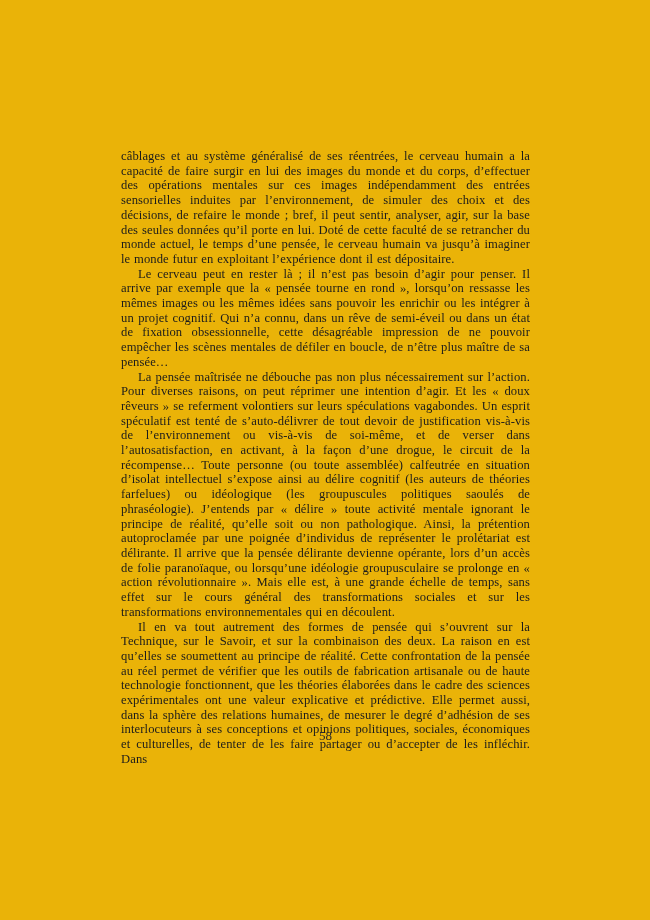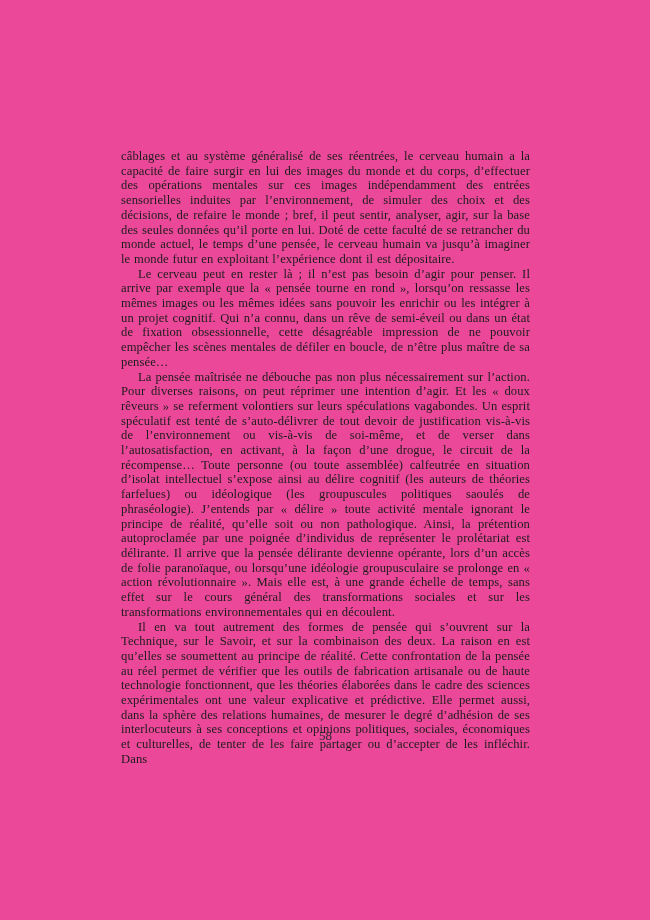--- a/index.html
+++ b/index.html
@@ -4,21 +4,21 @@
 <style>
   html, body {
     margin: 0;
     padding: 0;
     background: #ffffff;
   }
   .page {
     position: relative;
     width: 650px;
     height: 920px;
-    background: #ec4899;
+    background: #eab308;
     overflow: hidden;
     font-family: "Liberation Serif", serif;
     color: #1c1c1c;
   }
   .text-block {
     position: absolute;
     left: 121px;
     top: 149px;
     width: 409px;
     font-size: 12.6px;

